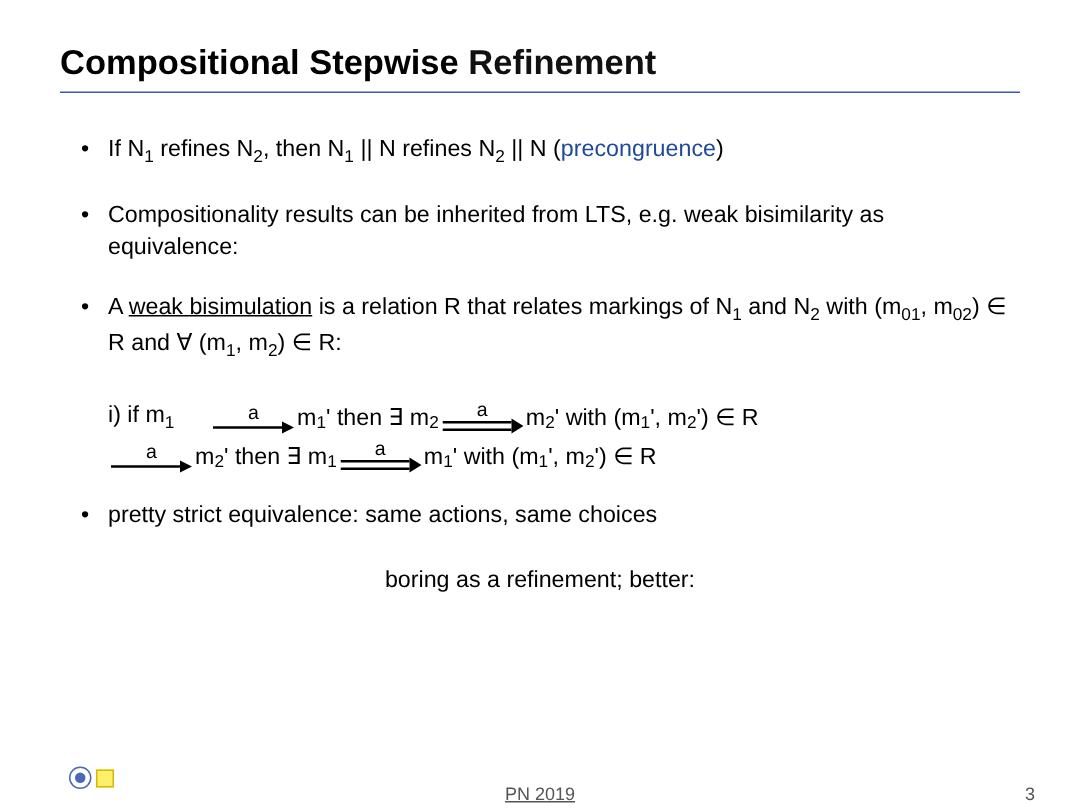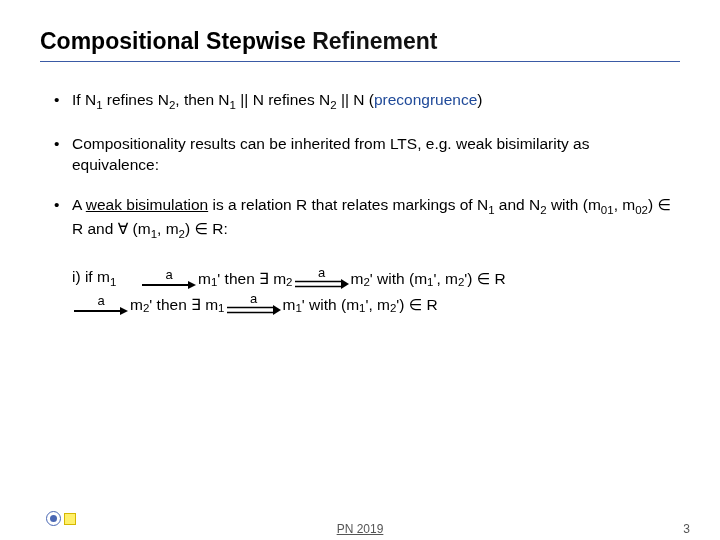--- a/index.html
+++ b/index.html
@@ -138,21 +138,23 @@
     </span>
     <span>m</span>
       <span class="sub">1</span>
       <span>'  with (m</span>
       <span class="sub">1</span>
       <span>', m</span>
       <span class="sub">2</span>
       <span>') ∈ R</span>
   </div>
 
+  <div class="bullet">pretty strict equivalence: same actions, same choices</div>
 
+  <div class="boring">boring as a refinement;  better:</div>
 </div>
 
 <div class="logo">
   <div class="logo-circle">
       <div class="logo-dot"></div>
     </div>
   <div class="logo-sq1"></div>
 </div>
 
 <div class="footer">

